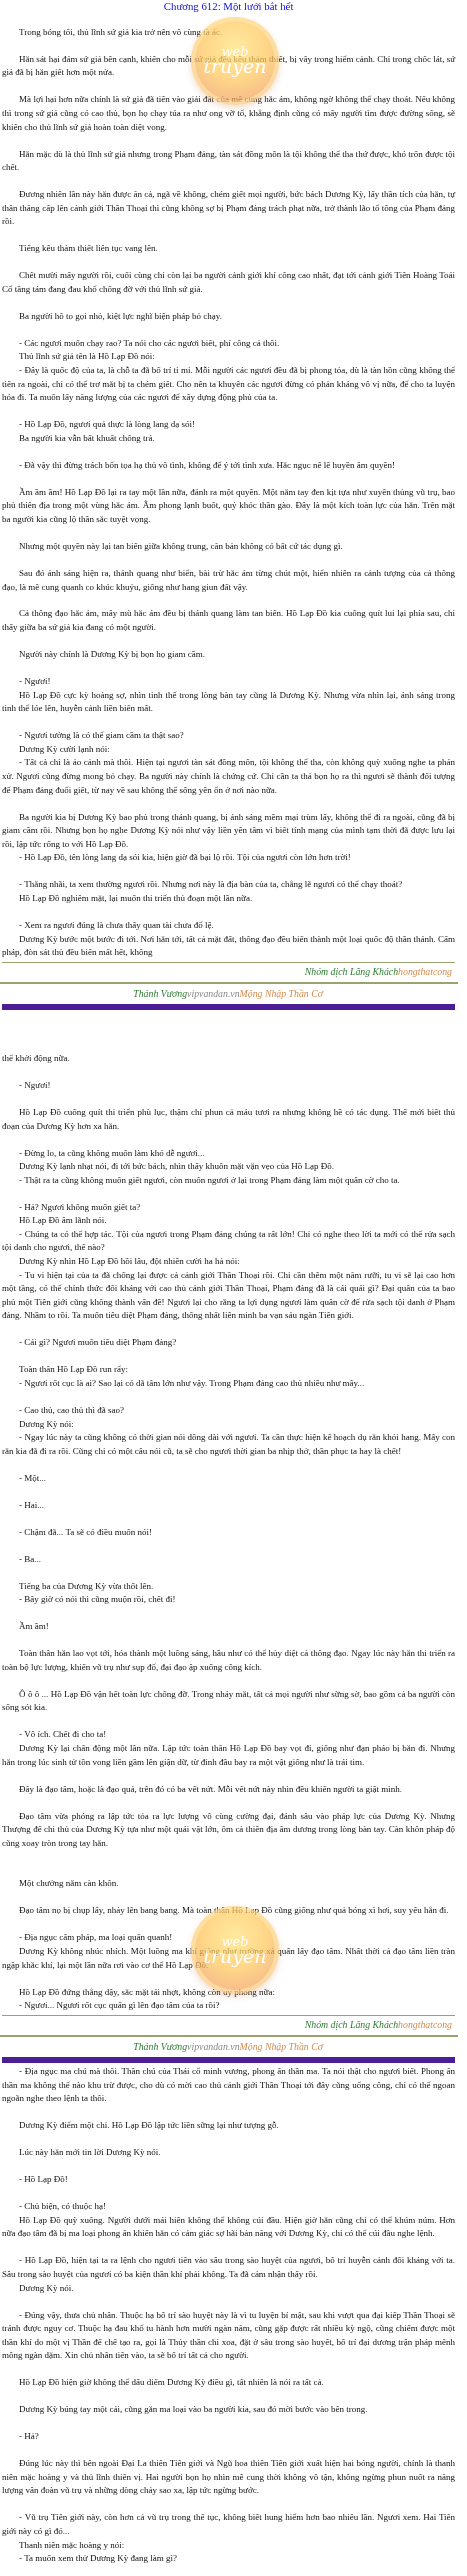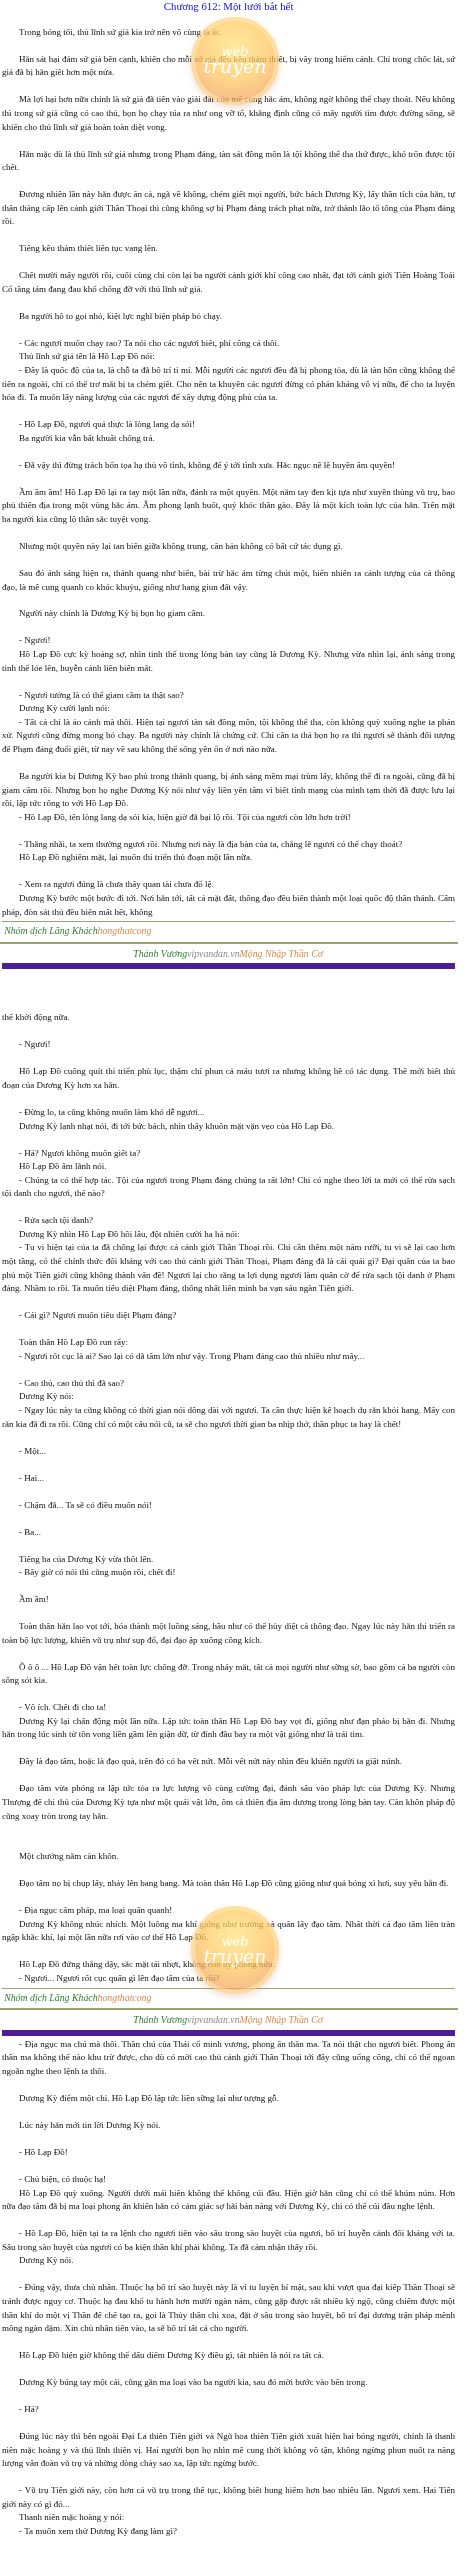--- a/index.html
+++ b/index.html
@@ -23,21 +23,21 @@
     line-height: 13.6px;
     text-align: justify;
     text-indent: 17px;
     margin: 0;
   }
   .para.gap { margin-top: 13.4px; }
   .para.biggap { margin-top: 27px; }
   .pagebreak { margin: 2.1px 0 2.1px 0; }
   .pb-footer {
     border-top: 1px solid #9aa270;
-    display: flex; justify-content: flex-start; align-items: center;
+    display: flex; justify-content: flex-end; align-items: center;
     padding: 2.1px 3.1px 4.1px 2.1px;
     font-style: italic; font-size: 9.8px; line-height: 13.4px;
   }
   .pb-sep { border-top: 2.1px solid #9aa270; margin: 0 -3.1px 0 -2.1px; }
   .pb-header {
     display: flex; justify-content: center; align-items: center;
     padding: 3.1px 3.1px 3.1px 2.1px;
     border-bottom: 6px solid #4c1d95;
     font-style: italic; font-size: 9.8px; line-height: 13.4px;
   }
@@ -74,20 +74,21 @@
       <p class="para gap">Ba người hô to gọi nhỏ, kiệt lực nghĩ biện pháp bỏ chạy.</p>
       <p class="para gap">- Các ngươi muốn chạy rao? Ta nói cho các ngươi biết, phí công cả thôi.</p>
       <p class="para">Thủ lĩnh sứ giả tên là Hồ Lạp Đồ nói:</p>
       <p class="para">- Đây là quốc độ của ta, là chỗ ta đã bố trí tỉ mỉ. Mỗi người các ngươi đều đã bị phong tỏa, dù là tàn hồn cũng không thể tiến ra ngoài, chỉ có thể trơ mắt bị ta chém giết. Cho nên ta khuyên các ngươi đừng có phản kháng vô vị nữa, để cho ta luyện hóa đi. Ta muốn lấy năng lượng của các ngươi để xây dựng động phủ của ta.</p>
       <p class="para gap">- Hồ Lạp Đồ, ngươi quả thực là lòng lang dạ sói!</p>
       <p class="para">Ba người kia vẫn bất khuất chống trả.</p>
       <p class="para gap">- Đã vậy thì đừng trách bổn tọa hạ thủ vô tình, không để ý tới tình xưa. Hắc ngục nê lê huyền âm quyền!</p>
       <p class="para gap">Ầm ầm ầm! Hồ Lạp Đồ lại ra tay một lần nữa, đánh ra một quyền. Một nắm tay đen kịt tựa như xuyên thủng vũ trụ, bao phủ thiên địa trong một vùng hắc ám. Âm phong lạnh buốt, quỷ khóc thần gào. Đây là một kích toàn lực của hắn. Trên mặt ba người kia cũng lộ thần sắc tuyệt vọng.</p>
       <p class="para gap">Nhưng một quyền này lại tan biến giữa không trung, căn bản không có bất cứ tác dụng gì.</p>
       <p class="para gap">Sau đó ánh sáng hiện ra, thánh quang như biển, bài trừ hắc ám từng chút một, hiển nhiên ra cảnh tượng của cả thông đạo, là mê cung quanh co khúc khuỷu, giống như hang giun đất vậy.</p>
+      <p class="para gap">Cả thông đạo hắc ám, mây mù hắc ám đều bị thánh quang làm tan biến. Hồ Lạp Đồ kia cuống quít lui lại phía sau, chỉ thấy giữa ba sứ giả kia đang có một người.</p>
       <p class="para gap">Người này chính là Dương Kỳ bị bọn họ giam cầm.</p>
       <p class="para gap">- Ngươi!</p>
       <p class="para">Hồ Lạp Đồ cực kỳ hoảng sợ, nhìn tinh thể trong lòng bàn tay cũng là Dương Kỳ. Nhưng vừa nhìn lại, ánh sáng trong tinh thể lóe lên, huyễn cảnh liền biến mất.</p>
       <p class="para gap">- Ngươi tưởng là có thể giam cầm ta thật sao?</p>
       <p class="para">Dương Kỳ cười lạnh nói:</p>
       <p class="para">- Tất cả chỉ là ảo cảnh mà thôi. Hiện tại ngươi tàn sát đồng môn, tội không thể tha, còn không quỳ xuống nghe ta phán xử. Ngươi cũng đừng mong bỏ chạy. Ba người này chính là chứng cứ. Chỉ cần ta thả bọn họ ra thì ngươi sẽ thành đối tượng để Phạm đảng đuổi giết, từ nay về sau không thể sống yên ổn ở nơi nào nữa.</p>
       <p class="para gap">Ba người kia bị Dương Kỳ bao phủ trong thánh quang, bị ánh sáng mềm mại trùm lấy, không thể đi ra ngoài, cũng đã bị giam cầm rồi. Nhưng bọn họ nghe Dương Kỳ nói như vậy liền yên tâm vì biết tính mạng của mình tạm thời đã được lưu lại rồi, lập tức rống to với Hồ Lạp Đồ.</p>
       <p class="para">- Hồ Lạp Đồ, tên lòng lang dạ sói kia, hiện giờ đã bại lộ rồi. Tội của ngươi còn lớn hơn trời!</p>
       <p class="para gap">- Thằng nhãi, ta xem thường ngươi rồi. Nhưng nơi này là địa bàn của ta, chẳng lẽ ngươi có thể chạy thoát?</p>
       <p class="para">Hồ Lạp Đồ nghiêm mặt, lại muốn thi triển thủ đoạn một lần nữa.</p>
@@ -103,24 +104,24 @@
       <span class="green">Thánh Vương</span>
       <span class="grey">vipvandan.vn</span>
       <span class="orange">Mộng Nhập Thần Cơ</span>
     </div>
   </div>
 <p class="para" style="text-indent: 0px; margin-top: 42px;">thể khởi động nữa.</p>
       <p class="para gap">- Ngươi!</p>
       <p class="para gap">Hồ Lạp Đồ cuống quít thi triển phù lục, thậm chí phun cả máu tươi ra nhưng không hề có tác dụng. Thế mới biết thủ đoạn của Dương Kỳ hơn xa hắn.</p>
       <p class="para gap">- Đừng lo, ta cũng không muốn làm khó dễ ngươi...</p>
       <p class="para">Dương Kỳ lạnh nhạt nói, đi tới bức bách, nhìn thấy khuôn mặt vặn vẹo của Hồ Lạp Đồ.</p>
+      <p class="para">- Thật ra ta cũng không muốn giết ngươi, còn muốn ngươi ở lại trong Phạm đảng làm một quân cờ cho ta.</p>
       <p class="para gap">- Hả? Ngươi không muốn giết ta?</p>
       <p class="para">Hồ Lạp Đồ âm lãnh nói.</p>
       <p class="para">- Chúng ta có thể hợp tác. Tội của ngươi trong Phạm đảng chúng ta rất lớn! Chỉ có nghe theo lời ta mới có thể rửa sạch tội danh cho ngươi, thế nào?</p>
-      <p class="para gap">- Rửa sạch tội danh?</p>
       <p class="para">Dương Kỳ nhìn Hồ Lạp Đồ hồi lâu, đột nhiên cười ha hả nói:</p>
       <p class="para">- Tu vi hiện tại của ta đã chống lại được cả cảnh giới Thần Thoại rồi. Chỉ cần thêm một năm rưỡi, tu vi sẽ lại cao hơn một tầng, có thể chính thức đối kháng với cao thủ cảnh giới Thần Thoại, Phạm đảng đã là cái quái gì? Đại quân của ta bao phủ một Tiên giới cũng không thành vấn đề! Ngươi lại cho rằng ta lợi dụng ngươi làm quân cờ để rửa sạch tội danh ở Phạm đảng. Nhầm to rồi. Ta muốn tiêu diệt Phạm đảng, thống nhất liên minh ba vạn sáu ngàn Tiên giới.</p>
       <p class="para gap">- Cái gì? Ngươi muốn tiêu diệt Phạm đảng?</p>
       <p class="para gap">Toàn thân Hồ Lạp Đồ run rẩy:</p>
       <p class="para">- Ngươi rốt cục là ai? Sao lại có dã tâm lớn như vậy. Trong Phạm đảng cao thủ nhiều như mây...</p>
       <p class="para gap">- Cao thủ, cao thủ thì đã sao?</p>
       <p class="para">Dương Kỳ nói:</p>
       <p class="para">- Ngay lúc này ta cũng không có thời gian nói dông dài với ngươi. Ta cần thực hiện kế hoạch dụ rắn khỏi hang. Mấy con rắn kia đã đi ra rồi. Cũng chỉ có một câu nói cũ, ta sẽ cho ngươi thời gian ba nhịp thở, thần phục ta hay là chết!</p>
       <p class="para gap">- Một...</p>
       <p class="para gap">- Hai...</p>

